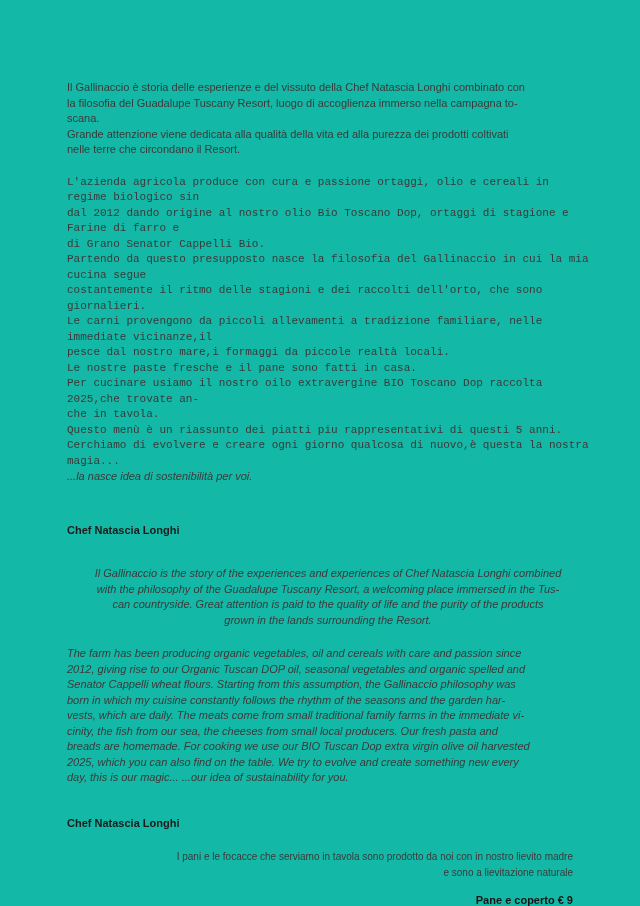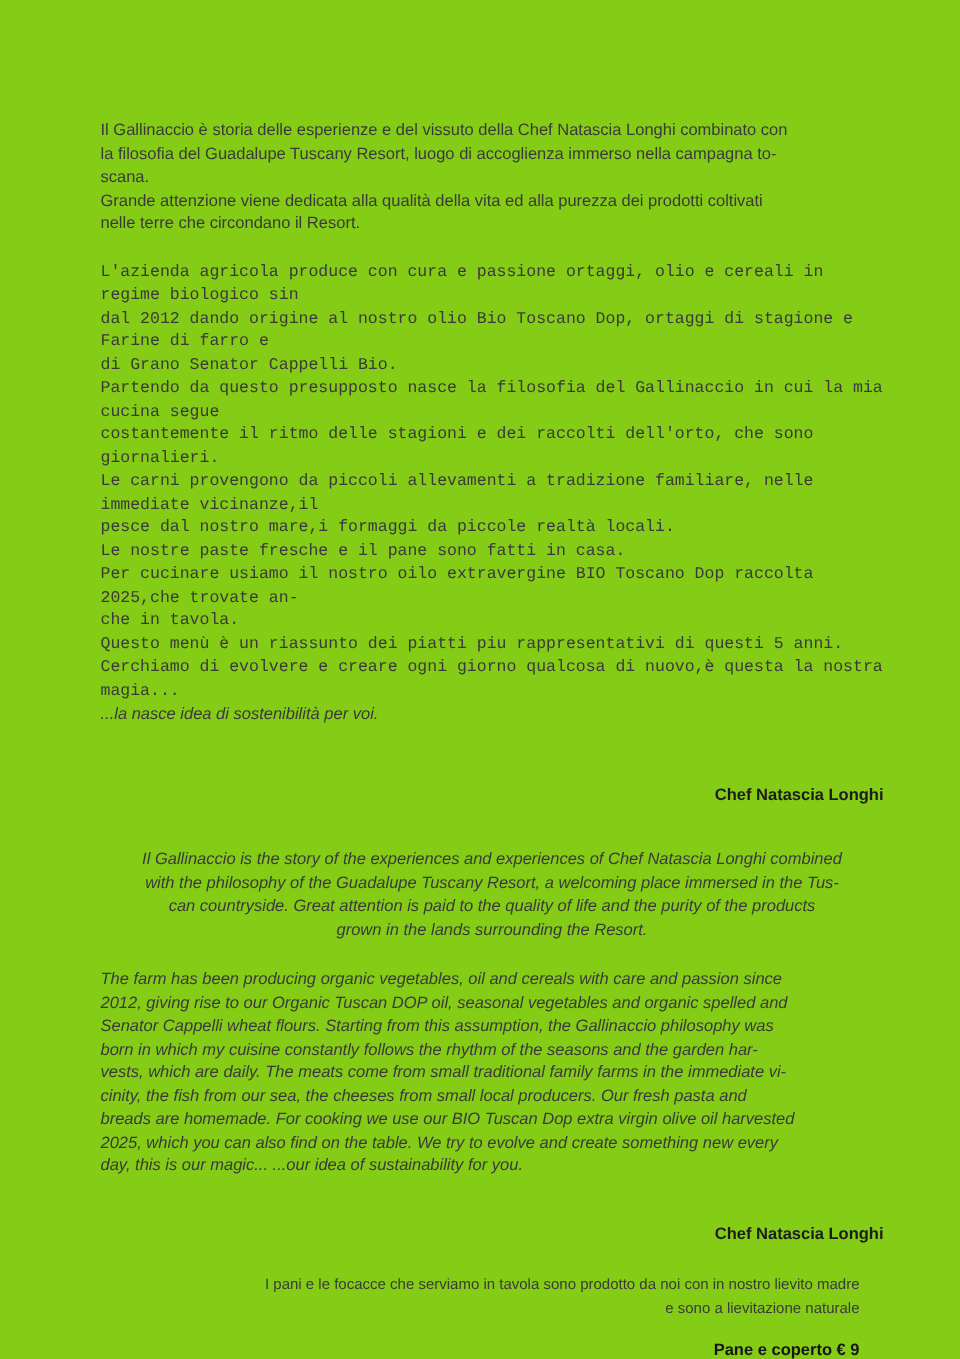--- a/index.html
+++ b/index.html
@@ -1,38 +1,37 @@
 <!DOCTYPE html>
 <html><head>
 <meta charset="utf-8">
 <style>
   * { margin: 0; padding: 0; box-sizing: border-box; }
   html, body { background: #ffffff; }
   .page {
     position: relative;
     width: 640px;
     height: 906px;
-    background: #84cc16;
+    background: #14b8a6;
     padding: 80px 51px 0 67px;
     font-family: "Liberation Sans", "DejaVu Sans", sans-serif;
     font-size: 11px;
     line-height: 15.5px;
     color: #3a3a3a;
     overflow: hidden;
   }
   .body-text {
     white-space: pre-line;
     width: 522px;
   }
   .italic { font-style: italic; }
   .chef-heading {
     font-weight: bold;
     color: #1c1c1c;
     white-space: pre-line;
-    text-align: right;
   }
   .centered {
     width: 506px;
     text-align: right;
     white-space: pre-line;
     font-size: 10px;
     line-height: 15.5px;
   }
   .charge {
     font-size: 11px;

